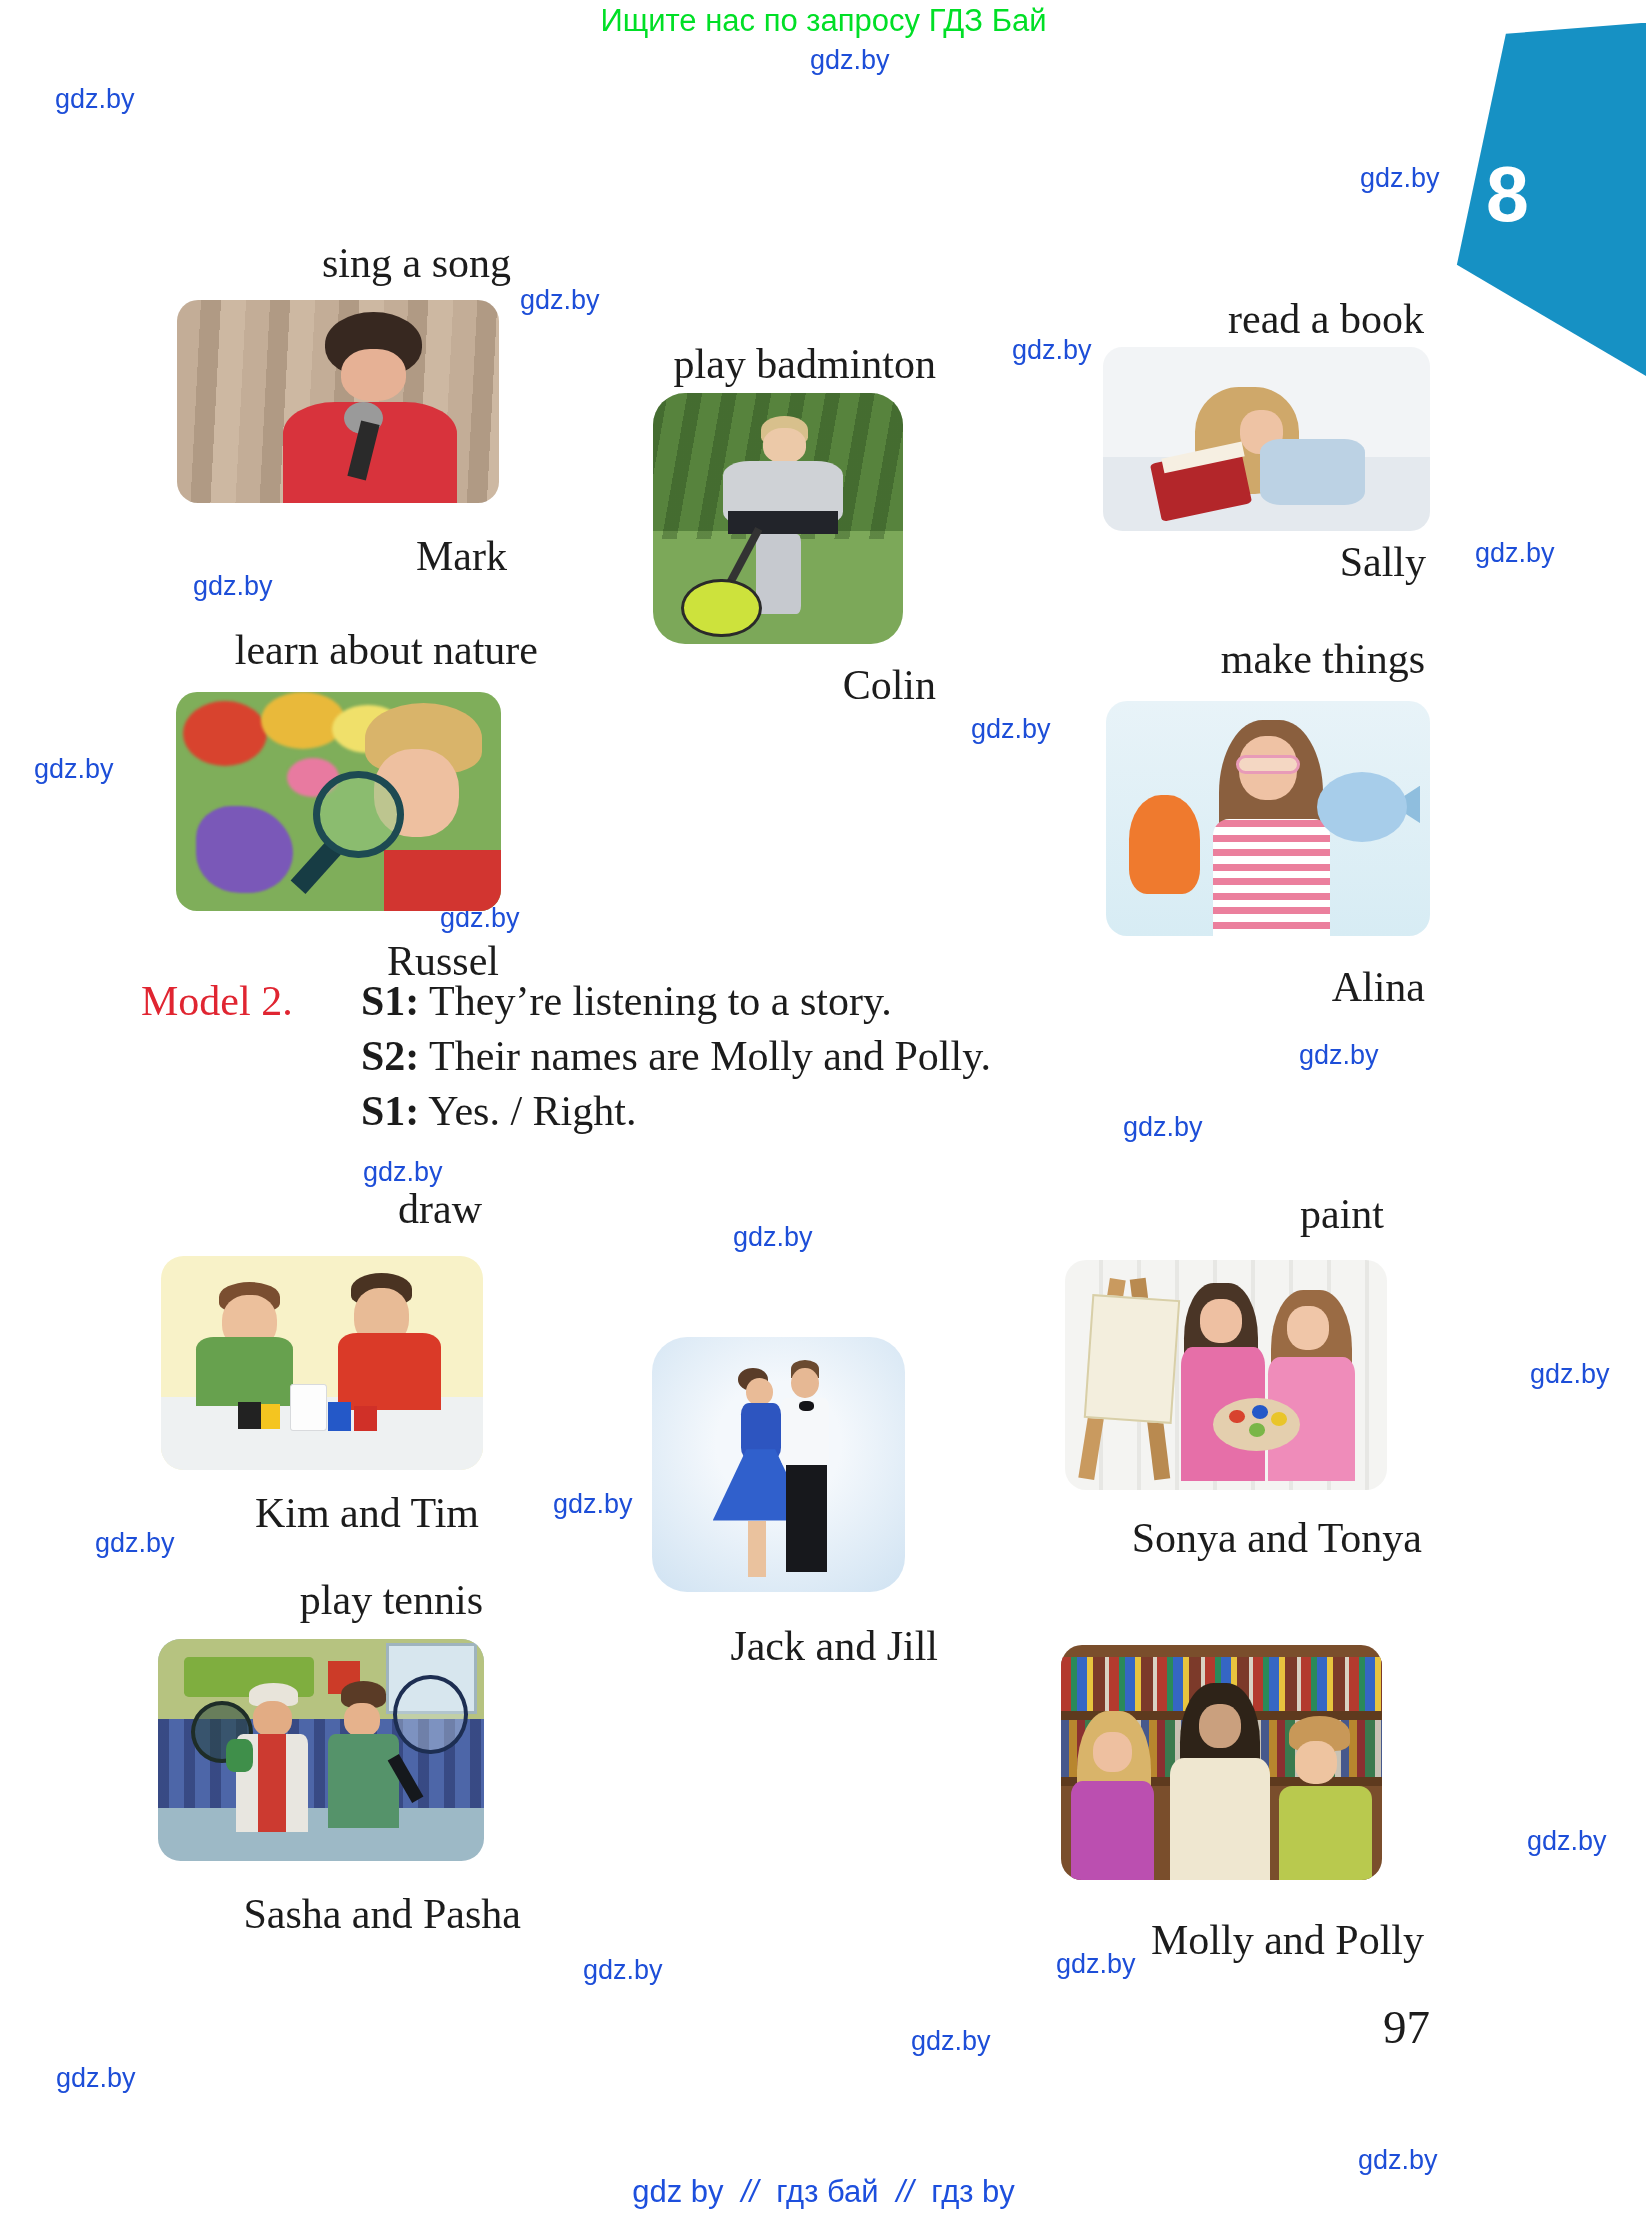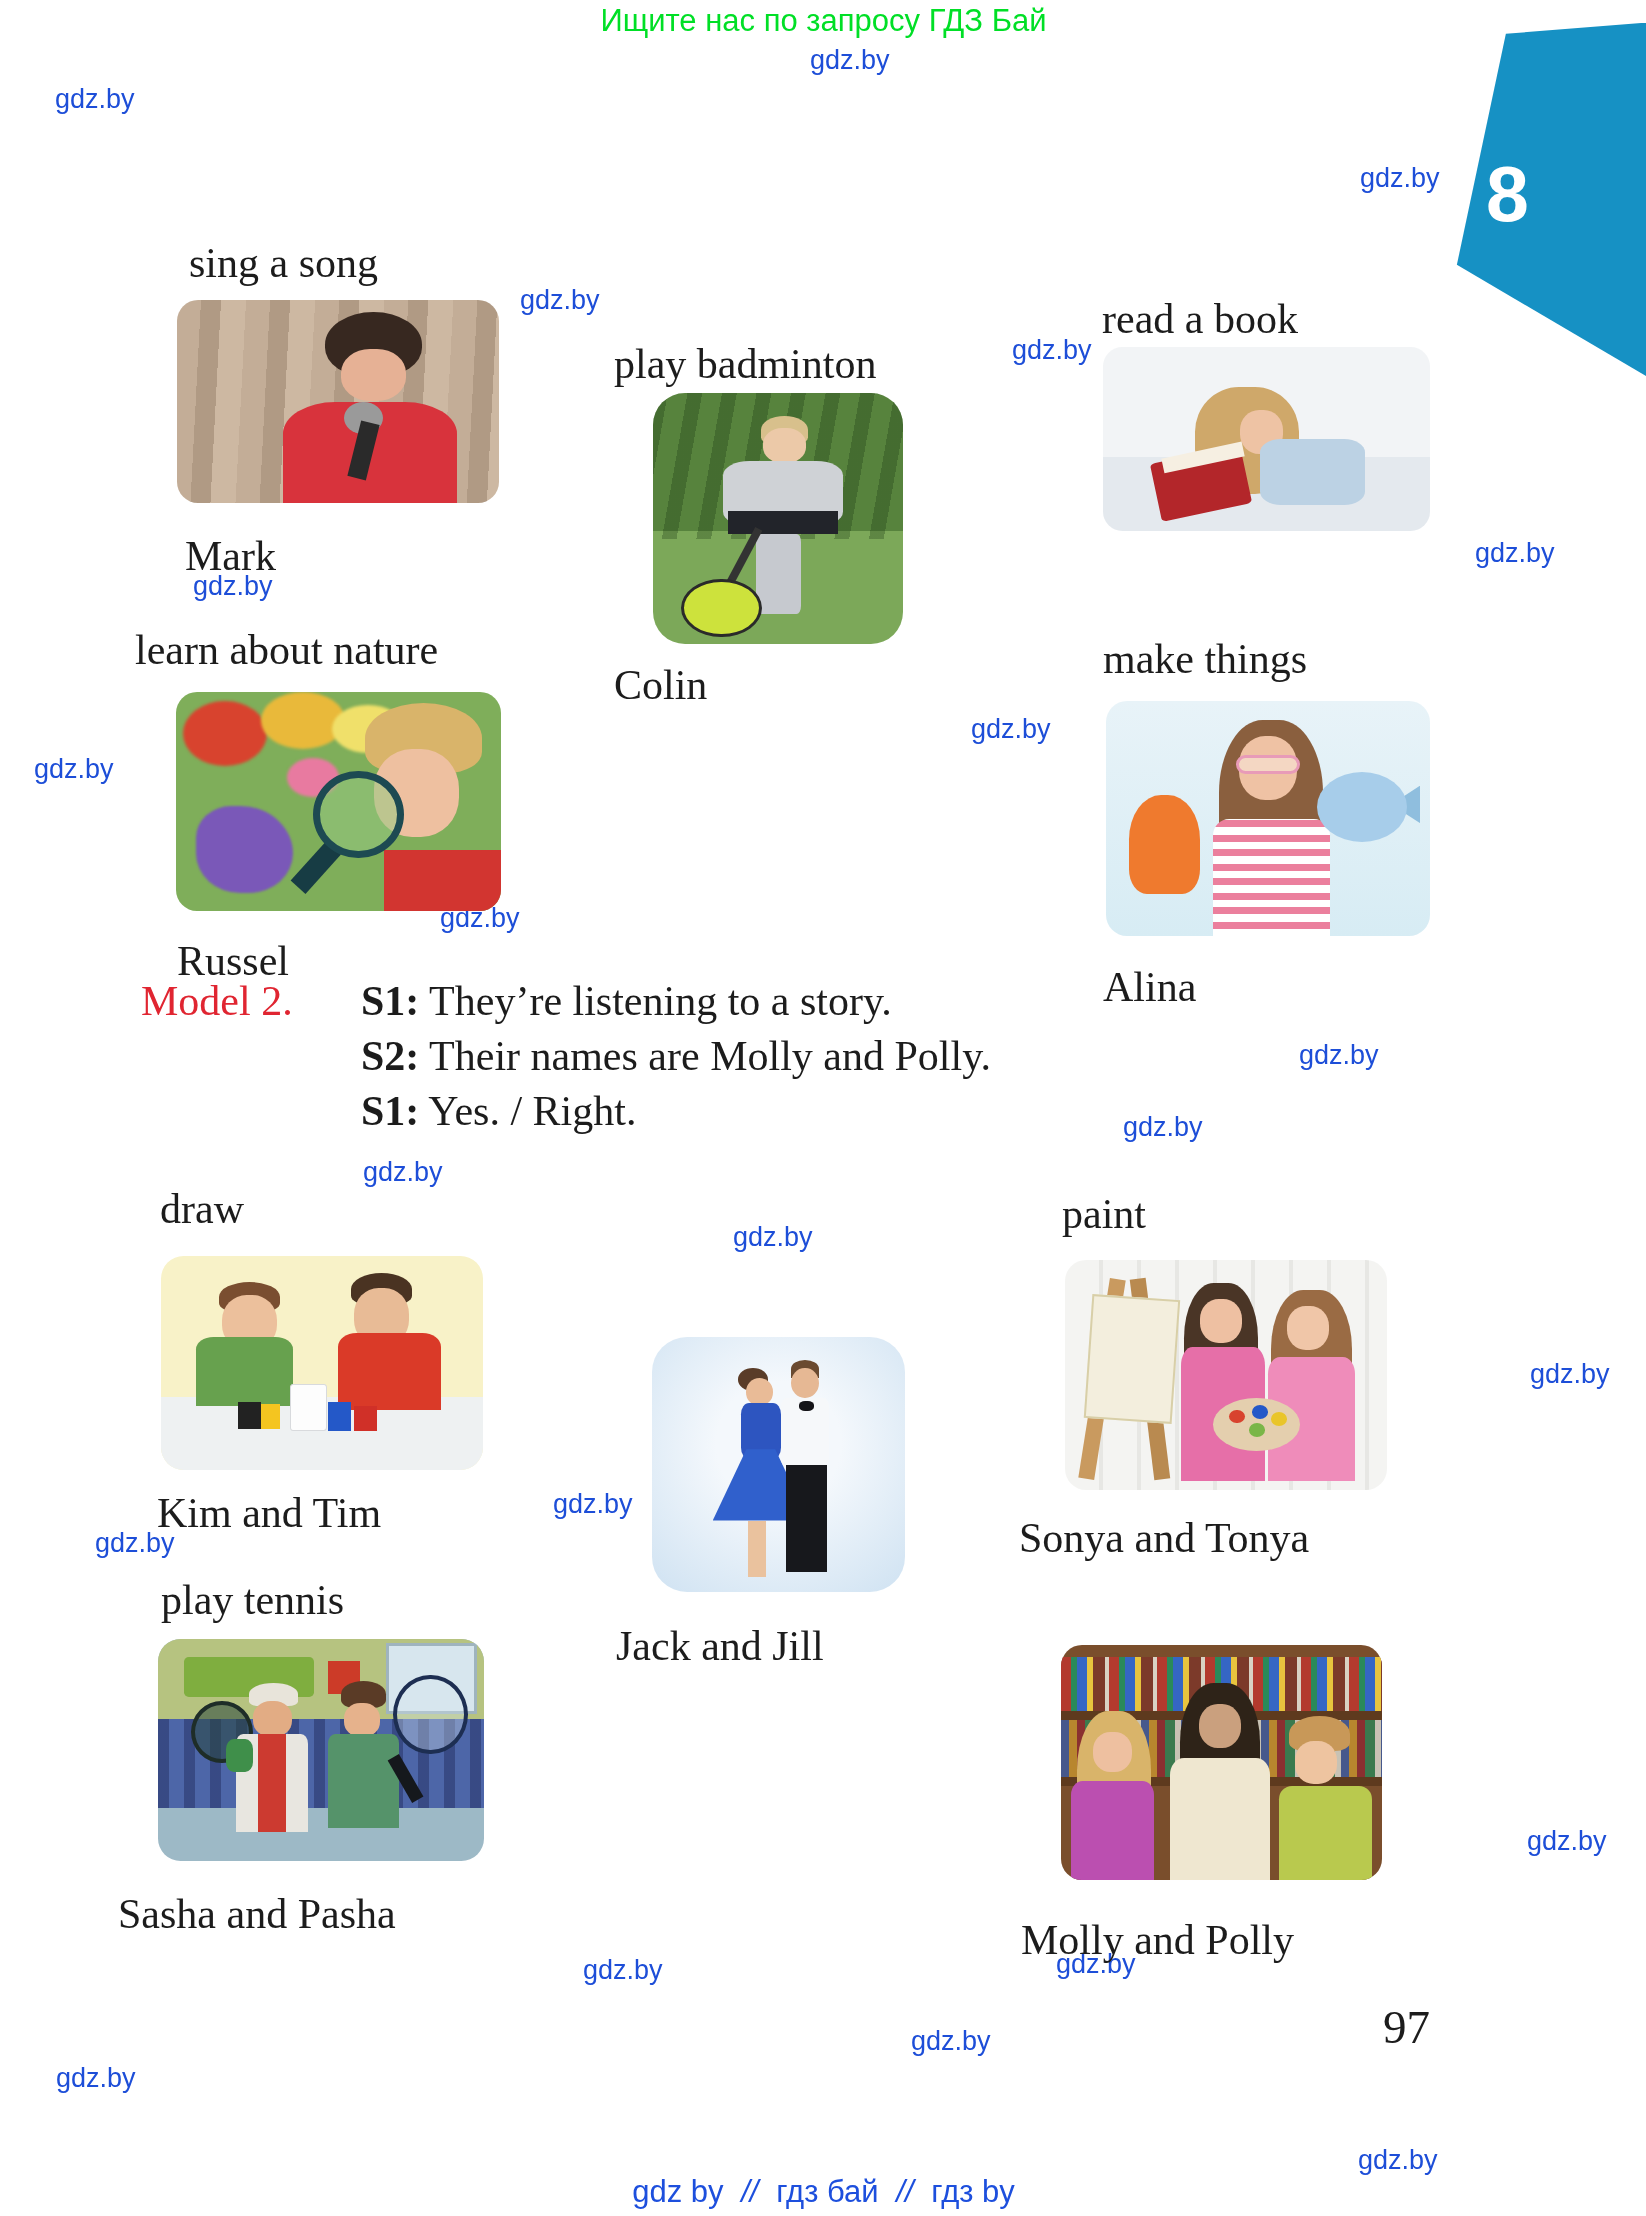--- a/index.html
+++ b/index.html
@@ -20,21 +20,21 @@
     font-family:"Liberation Sans","DejaVu Sans",sans-serif; font-size:31px; color:#1d4fdd; white-space:nowrap; }
   .links-footer a { color:#1d4fdd; text-decoration:none; margin:0 9.7px; }
   .links-footer .sep { margin:0 8px; font-style:italic; }
   .page-num { left:1362px; top:2000px; width:89px; text-align:center; font-size:47px; }
   
   .unit-tab { left:1451px; top:19.3px; width:196px; height:361px; background:#1691c4;
     clip-path:polygon(28% 4%, 97% 1%, 100% 1%, 100% 99%, 3% 68%); }
   .unit-tab .num { position:absolute; left:35px; top:137px; font-family:"Liberation Sans","DejaVu Sans",sans-serif;
     font-size:77px; font-weight:800; color:#ffffff; line-height:1; }
   
-  .lbl, .nm { text-align:left; font-size:42px; white-space:nowrap; }
+  .lbl, .nm { text-align:right; font-size:42px; white-space:nowrap; }
   .lbl-sing{left:189px;top:239px;width:322px}  .nm-mark{left:185px;top:532px;width:322px}
   .lbl-badminton{left:614px;top:340px;width:322px} .nm-colin{left:614px;top:661px;width:322px}
   .lbl-read{left:1102px;top:295px;width:322px} .nm-sally{left:1104px;top:538px;width:322px}
   .lbl-learn{left:135px;top:626px;width:403px} .nm-russel{left:177px;top:937px;width:322px}
   .lbl-make{left:1103px;top:635px;width:322px} .nm-alina{left:1103px;top:963px;width:322px}
   .lbl-draw{left:160px;top:1185px;width:322px} .nm-kimtim{left:157px;top:1489px;width:322px}
   .lbl-dance{left:617px;top:1292px;width:322px} .nm-jackjill{left:616px;top:1622px;width:322px}
   .lbl-paint{left:1062px;top:1190px;width:322px} .nm-sonyatonya{left:1019px;top:1514px;width:403px}
   .lbl-tennis{left:161px;top:1576px;width:322px} .nm-sashapasha{left:118px;top:1890px;width:403px}
   .lbl-listen{left:1043px;top:1576px;width:355px} .nm-mollypolly{left:1021px;top:1916px;width:403px}
@@ -227,20 +227,21 @@
   <div class="abs nm nm-colin">Colin</div>
 
   <div class="abs lbl lbl-read">read a book</div>
   <div class="ph ph-sally">
     <div class="sl-hair"></div>
     <div class="sl-face"></div>
     <div class="sl-top"></div>
     <div class="sl-book"></div>
     <div class="sl-pages"></div>
   </div>
+  <div class="abs nm nm-sally">Sally</div>
 
   <div class="abs lbl lbl-learn">learn about nature</div>
   <div class="ph ph-russel">
     <div class="ru-b1"></div>
     <div class="ru-b2"></div>
     <div class="ru-b3"></div>
     <div class="ru-b4"></div>
     <div class="ru-b5"></div>
     <div class="ru-hair"></div>
     <div class="ru-face"></div>

